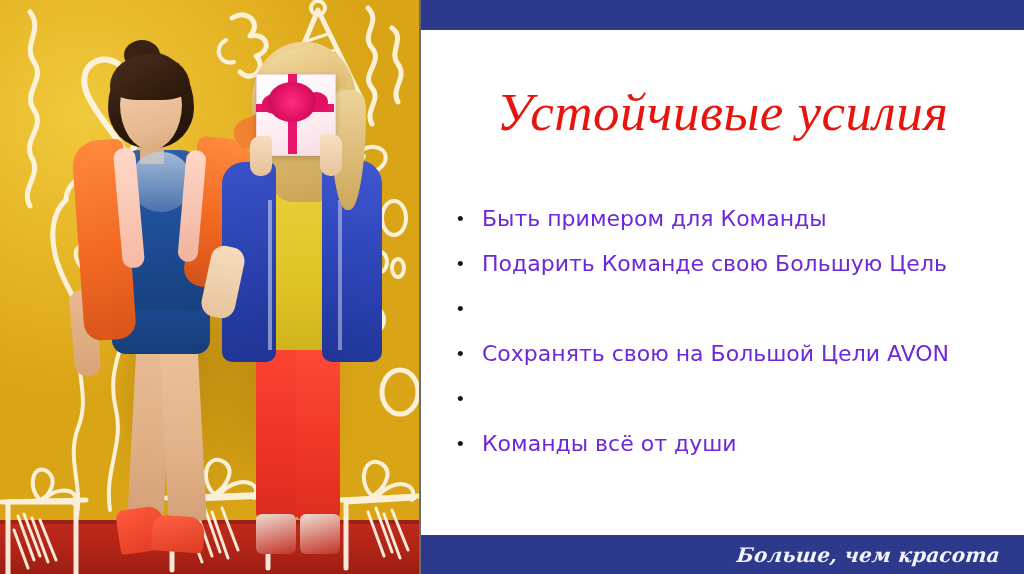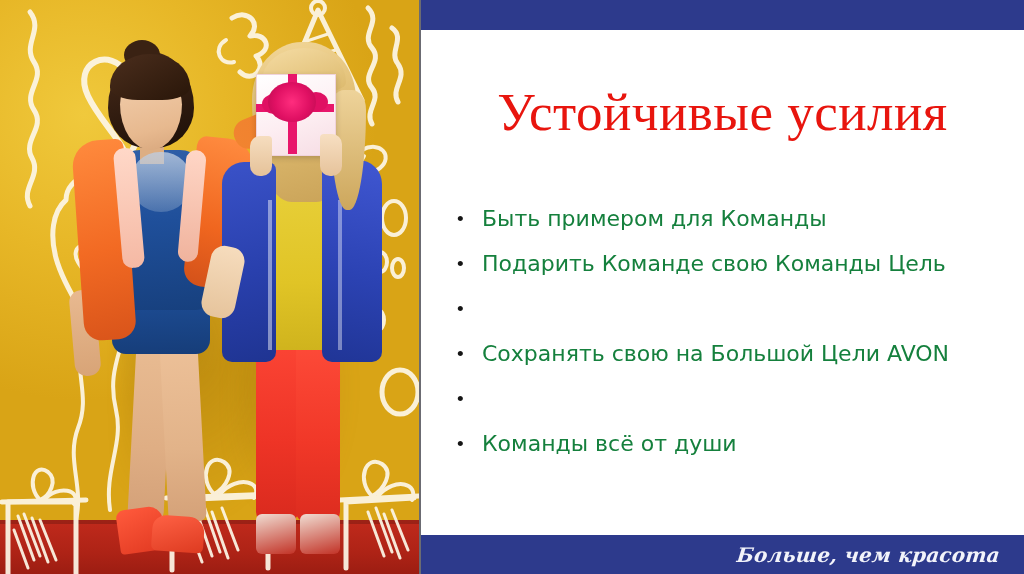--- a/index.html
+++ b/index.html
@@ -375,20 +375,21 @@
     position: absolute;
     left: 0; top: 82px;
     width: 603px;
     text-align: center;
     font-family: "Liberation Serif", "DejaVu Serif", serif;
     font-size: 53px;
     font-weight: 400;
     color: #e8150e;
     letter-spacing: 0.5px;
     white-space: nowrap;
+    font-style: italic;
   }
 
   .bullet-list {
     position: absolute;
     left: 36px; top: 196px;
     width: 560px;
     margin: 0;
     padding: 0;
     list-style: none;
   }
@@ -403,21 +404,21 @@
     flex: 0 0 25px;
     font-size: 19px;
     color: #151515;
     line-height: 45px;
     text-align: left;
   }
   .bullet-text {
     font-family: "DejaVu Sans", "Liberation Sans", sans-serif;
     font-size: 22px;
     font-weight: 400;
-    color: #15803d;
+    color: #6d28d9;
     line-height: 45px;
     white-space: nowrap;
   }
 </style>
 </head>
 <body>
 
 <div class="slide">
 
   <div class="photo-panel">
@@ -528,21 +529,21 @@
 
     <div class="slide-title">Устойчивые усилия</div>
 
     <ul class="bullet-list">
       <li class="bullet-item">
         <span class="bullet-dot">•</span>
         <span class="bullet-text">Быть примером для Команды</span>
       </li>
       <li class="bullet-item">
         <span class="bullet-dot">•</span>
-        <span class="bullet-text">Подарить Команде свою Команды Цель</span>
+        <span class="bullet-text">Подарить Команде свою Большую Цель</span>
       </li>
       <li class="bullet-item">
         <span class="bullet-dot">•</span>
       </li>
       <li class="bullet-item">
         <span class="bullet-dot">•</span>
         <span class="bullet-text">Сохранять свою на Большой Цели AVON</span>
       </li>
       <li class="bullet-item">
         <span class="bullet-dot">•</span>

